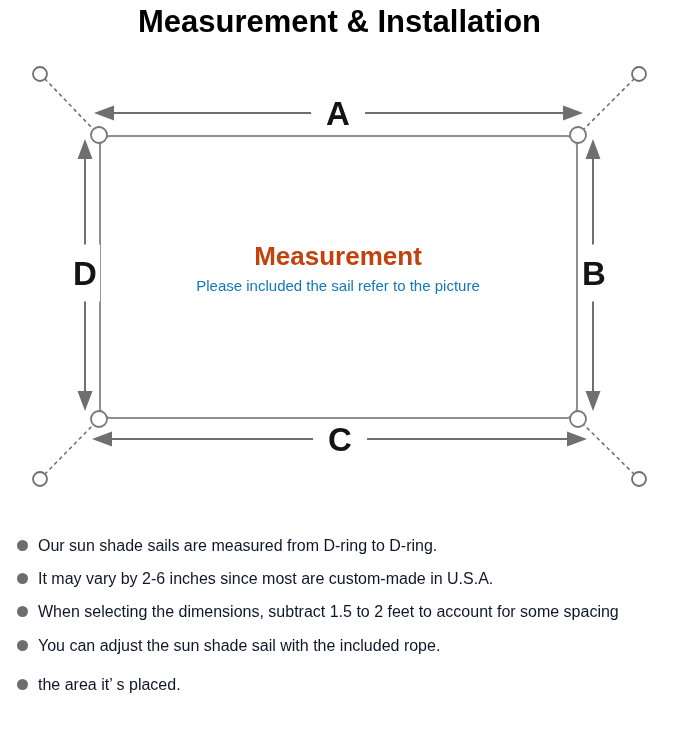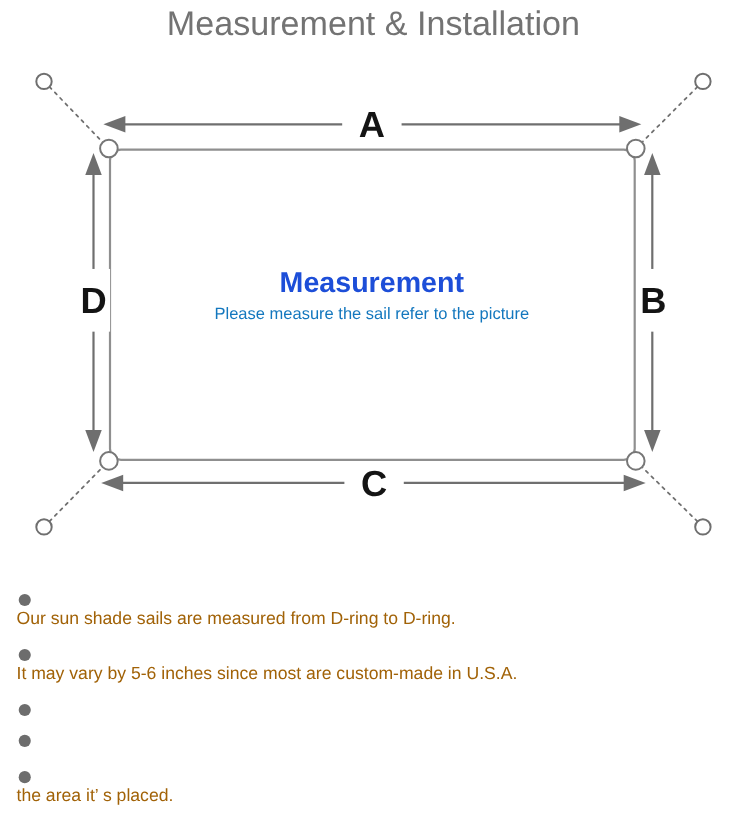--- a/index.html
+++ b/index.html
@@ -3,21 +3,21 @@
 <meta charset="utf-8">
 <style>
   html,body{margin:0;padding:0;background:#ffffff;}
   body{
     width:679px;height:739px;position:relative;overflow:hidden;
     font-family:"Liberation Sans", sans-serif;
   }
   .page-title{
     margin:0;padding-top:4px;height:52px;
     text-align:center;
-    font-size:31px;font-weight:normal;color:#737373;
+    font-size:31px;font-weight:bold;color:#000000;
     letter-spacing:0px;
   }
   .diagram{
     position:relative;width:679px;height:460px;
   }
   .diagram svg{position:absolute;left:0;top:0;}
   .dim-label{
     position:absolute;transform:translate(-50%,-50%);
     font-size:33px;font-weight:bold;color:#141414;
     background:#ffffff;line-height:1;
@@ -26,31 +26,31 @@
   .dim-label.vert{padding:12px 3px;}
   .label-a{left:338px;top:57px;}
   .label-c{left:340px;top:383px;}
   .label-d{left:85px;top:217px;}
   .label-b{left:594px;top:217px;}
   .center-text{
     position:absolute;left:338px;top:186px;transform:translateX(-50%);
     text-align:center;white-space:nowrap;
   }
   .center-text .heading{
-    font-size:26px;font-weight:bold;color:#1d4ed8;line-height:1.1;
+    font-size:26px;font-weight:bold;color:#c2410c;line-height:1.1;
   }
   .center-text .caption{
     font-size:15px;color:#1377be;margin-top:6px;line-height:1.2;
   }
   .notes{
     padding:18px 12px 0 15px;
   }
   .note-item{
     display:flex;align-items:flex-start;
-    color:#a16207;font-size:16px;line-height:23px;flex-direction:column;
+    color:#0f172a;font-size:16px;line-height:23px;
   }
   .note-item .bullet{
     flex:0 0 auto;width:11px;height:11px;border-radius:50%;
     background:#6d6d6d;margin:6px 10px 0 2px;
   }
   .mb10{margin-bottom:10px;}
   .mb11{margin-bottom:11px;}
   .mb16{margin-bottom:16px;}
 </style>
 </head>
@@ -109,40 +109,42 @@
     </g>
   </svg>
 
   <div class="dim-label horiz label-a">A</div>
   <div class="dim-label vert  label-b">B</div>
   <div class="dim-label horiz label-c">C</div>
   <div class="dim-label vert  label-d">D</div>
 
   <div class="center-text">
     <div class="heading">Measurement</div>
-    <div class="caption">Please measure the sail refer to the picture</div>
+    <div class="caption">Please included the sail refer to the picture</div>
   </div>
 </div>
 
 <div class="notes">
   <div class="note-item mb10">
     <span class="bullet"></span>
     <div>Our sun shade sails are measured from D-ring to D-ring.</div>
   </div>
   <div class="note-item mb10">
     <span class="bullet"></span>
-    <div>It may vary by 5-6 inches since most are custom-made in U.S.A.</div>
+    <div>It may vary by 2-6 inches since most are custom-made in U.S.A.</div>
   </div>
   <div class="note-item mb11">
     <span class="bullet"></span>
     <div>
+      <div>When selecting the dimensions, subtract 1.5 to 2 feet to account for some spacing</div>
     </div>
   </div>
   <div class="note-item mb16">
     <span class="bullet"></span>
+    <div>You can adjust the sun shade sail with the included rope.</div>
   </div>
   <div class="note-item">
     <span class="bullet"></span>
     <div>
       <div>the area it’ s placed.</div>
     </div>
   </div>
 </div>
 
 </body></html>

